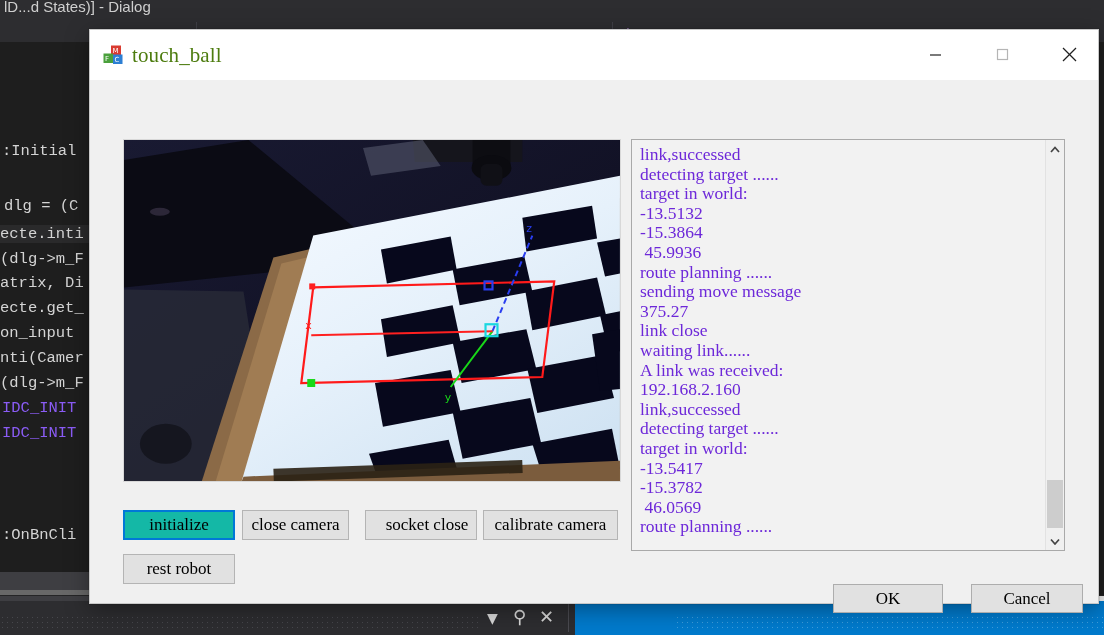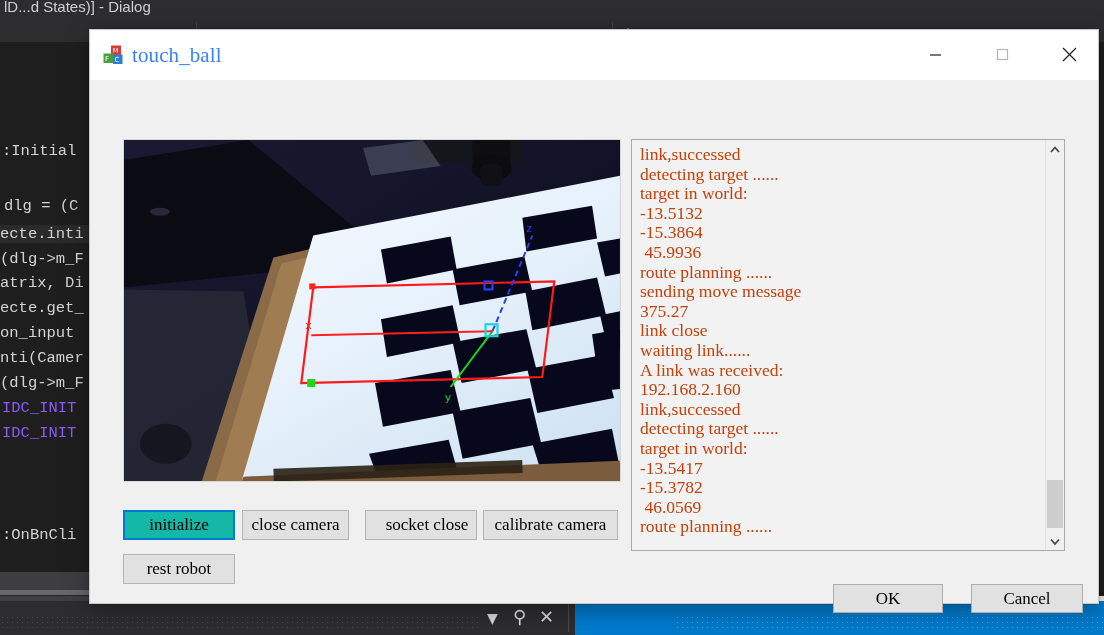--- a/index.html
+++ b/index.html
@@ -108,21 +108,21 @@
   .dlg-titlebar{
     position:absolute;left:0;top:0;width:100%;height:50px;
     background:#ffffff;
     border-bottom:1px solid #ffffff;
   }
   .dlg-icon{
     position:absolute;left:12px;top:14px;width:24px;height:24px;
   }
   .dlg-title{
     position:absolute;left:42px;top:13px;
-    font-size:21px;color:#3b82f6;
+    font-size:21px;color:#4d7c0f;
     font-family:"Liberation Serif",serif;
     letter-spacing:.1px;
   }
   .winbtn{
     position:absolute;top:0;width:46px;height:49px;
     display:flex;align-items:center;justify-content:center;
     background:#ffffff;cursor:default;
   }
   .winbtn.min{right:140px;}
   .winbtn.max{right:73px;}
@@ -142,21 +142,21 @@
 
   
   .log-box{
     position:absolute;left:541px;top:59px;width:434px;height:412px;
     background:#f2f2f2;border:1px solid #a9a9a9;box-sizing:border-box;
     overflow:hidden;
   }
   .log-text{
     position:absolute;left:8px;top:5px;right:25px;
     font-family:"Liberation Serif",serif;
-    font-size:17.5px;line-height:19.6px;color:#c2410c;
+    font-size:17.5px;line-height:19.6px;color:#6d28d9;
     white-space:pre;
   }
   .log-scroll{
     position:absolute;right:0;top:0;width:18px;height:100%;
     background:#f0f0f0;border-left:1px solid #e2e2e2;
   }
   .sb-arrow{
     position:absolute;left:0;width:18px;height:18px;
     display:flex;align-items:center;justify-content:center;
     color:#5a5a5a;font-size:9px;

